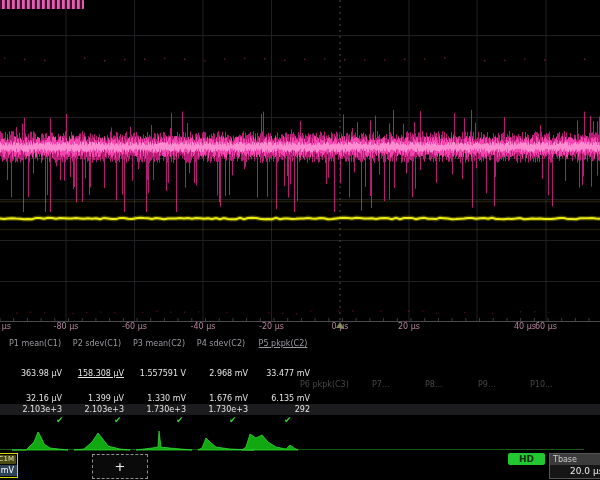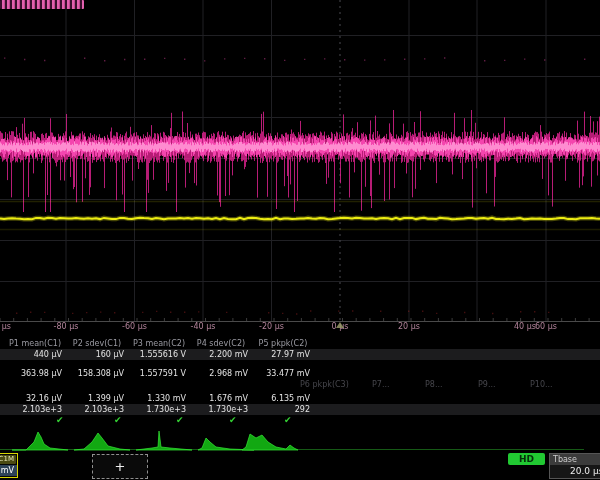--- a/index.html
+++ b/index.html
@@ -112,37 +112,30 @@
       <span style="left: 546px;">60 μs</span>
     </div>
   <div class="trig-marker"></div>
 
   <div class="mtable" id="mtable">
       <div class="mrow" style="top: 0px;">
         <span class="mhead" style="left: 0px;">P1 mean(C1)</span>
         <span class="mhead" style="left: 62px;">P2 sdev(C1)</span>
         <span class="mhead" style="left: 124px;">P3 mean(C2)</span>
         <span class="mhead" style="left: 186px;">P4 sdev(C2)</span>
-        <span class="mhead" style="left: 248px;">P5 pkpk(C2)</span>
+        <span class="mhead" style="left: 248px; text-decoration: underline;">P5 pkpk(C2)</span>
         <span class="mhead dim" style="left: 300px;">P6 pkpk(C3)</span>
         <span class="mhead dim" style="left: 372px;">P7...</span>
         <span class="mhead dim" style="left: 425px;">P8...</span>
         <span class="mhead dim" style="left: 478px;">P9...</span>
         <span class="mhead dim" style="left: 530px;">P10...</span>
       </div>
-      <div class="mrow light" style="top: 11px;">
-        <span class="mcell" style="left: 4px;">440 μV</span>
-        <span class="mcell" style="left: 66px;">160 μV</span>
-        <span class="mcell" style="left: 128px;">1.555616 V</span>
-        <span class="mcell" style="left: 190px;">2.200 mV</span>
-        <span class="mcell" style="left: 252px;">27.97 mV</span>
-      </div>
       <div class="mrow" style="top: 30px; padding-left: 39px;">
         <span class="mcell" style="left: 4px;">363.98 μV</span>
-        <span class="mcell" style="left: 66px;">158.308 μV</span>
+        <span class="mcell" style="left: 66px; text-decoration: underline;">158.308 μV</span>
         <span class="mcell" style="left: 128px;">1.557591 V</span>
         <span class="mcell" style="left: 190px;">2.968 mV</span>
         <span class="mcell" style="left: 252px;">33.477 mV</span>
       </div>
       <div class="mrow" style="top: 55px;">
         <span class="mcell" style="left: 4px;">32.16 μV</span>
         <span class="mcell" style="left: 66px;">1.399 μV</span>
         <span class="mcell" style="left: 128px;">1.330 mV</span>
         <span class="mcell" style="left: 190px; text-align: right;">1.676 mV</span>
         <span class="mcell" style="left: 252px;">6.135 mV</span>

